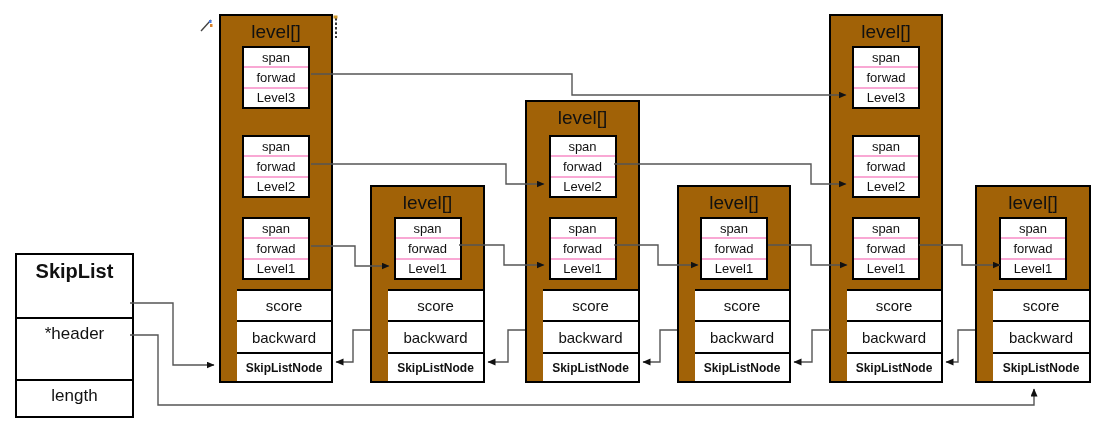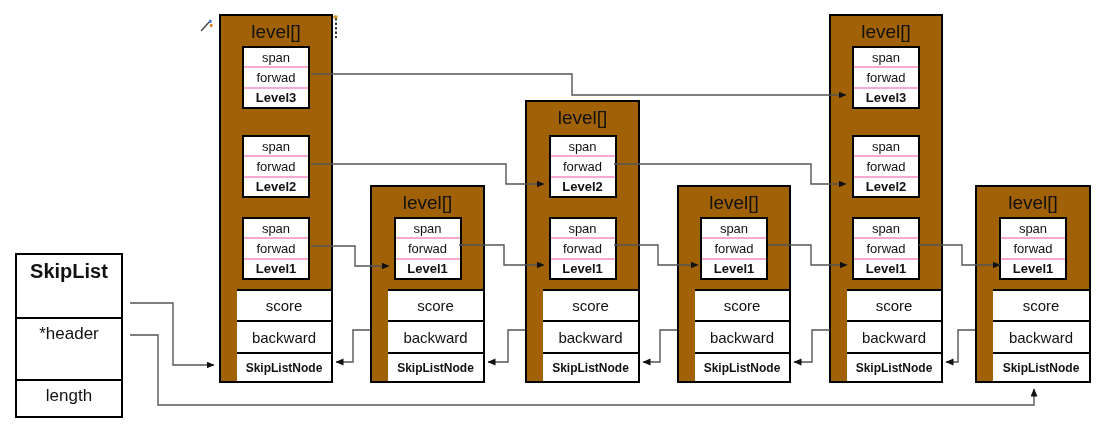--- a/index.html
+++ b/index.html
@@ -2,21 +2,21 @@
 <html><head>
 <meta charset="utf-8">
 <style>
   html,body{margin:0;padding:0;background:#fff;}
   .stage{
     position:relative;width:1107px;height:428px;background:#fff;overflow:hidden;
     font-family:"Liberation Sans","DejaVu Sans",sans-serif;color:#111;
   }
   
   .struct{
-    position:absolute;left:15px;top:253px;width:108px;height:165px;
+    position:absolute;left:15px;top:253px;width:119px;height:165px;
     border:2px solid #000;box-sizing:border-box;background:#fff;z-index:2;
   }
   .struct .trow{
     box-sizing:border-box;display:flex;align-items:center;justify-content:center;
   }
   .struct .title{height:32px;font-weight:bold;font-size:20px;}
   .struct .field{height:32.2px;border-top:2px solid #000;font-size:17px;margin-top:30px;}
   
   .node{
     position:absolute;border:2px solid #000;box-sizing:border-box;background:#a16207;z-index:2;
@@ -27,21 +27,21 @@
   .entry{
     position:absolute;left:50%;transform:translateX(-50%);width:68px;height:63px;
     border:2px solid #000;box-sizing:border-box;background:#fff;
     display:flex;flex-direction:column;
   }
   .cell{
     flex:1;display:flex;align-items:center;justify-content:center;
     font-size:13px;box-sizing:border-box;
   }
   .cell + .cell{border-top:2px solid #f9a8d4;}
-  .lvl-label{font-weight:bold;}
+  .lvl-label{font-weight:normal;}
   .row{
     position:absolute;left:16px;right:0;box-sizing:border-box;border-top:2px solid #000;
     display:flex;align-items:center;justify-content:center;font-size:15px;background:#fff;
   }
   .row.type{font-weight:bold;font-size:12px;}
   
   .wires{position:absolute;left:0;top:0;z-index:5;pointer-events:none;}
 </style>
 </head>
 <body>

